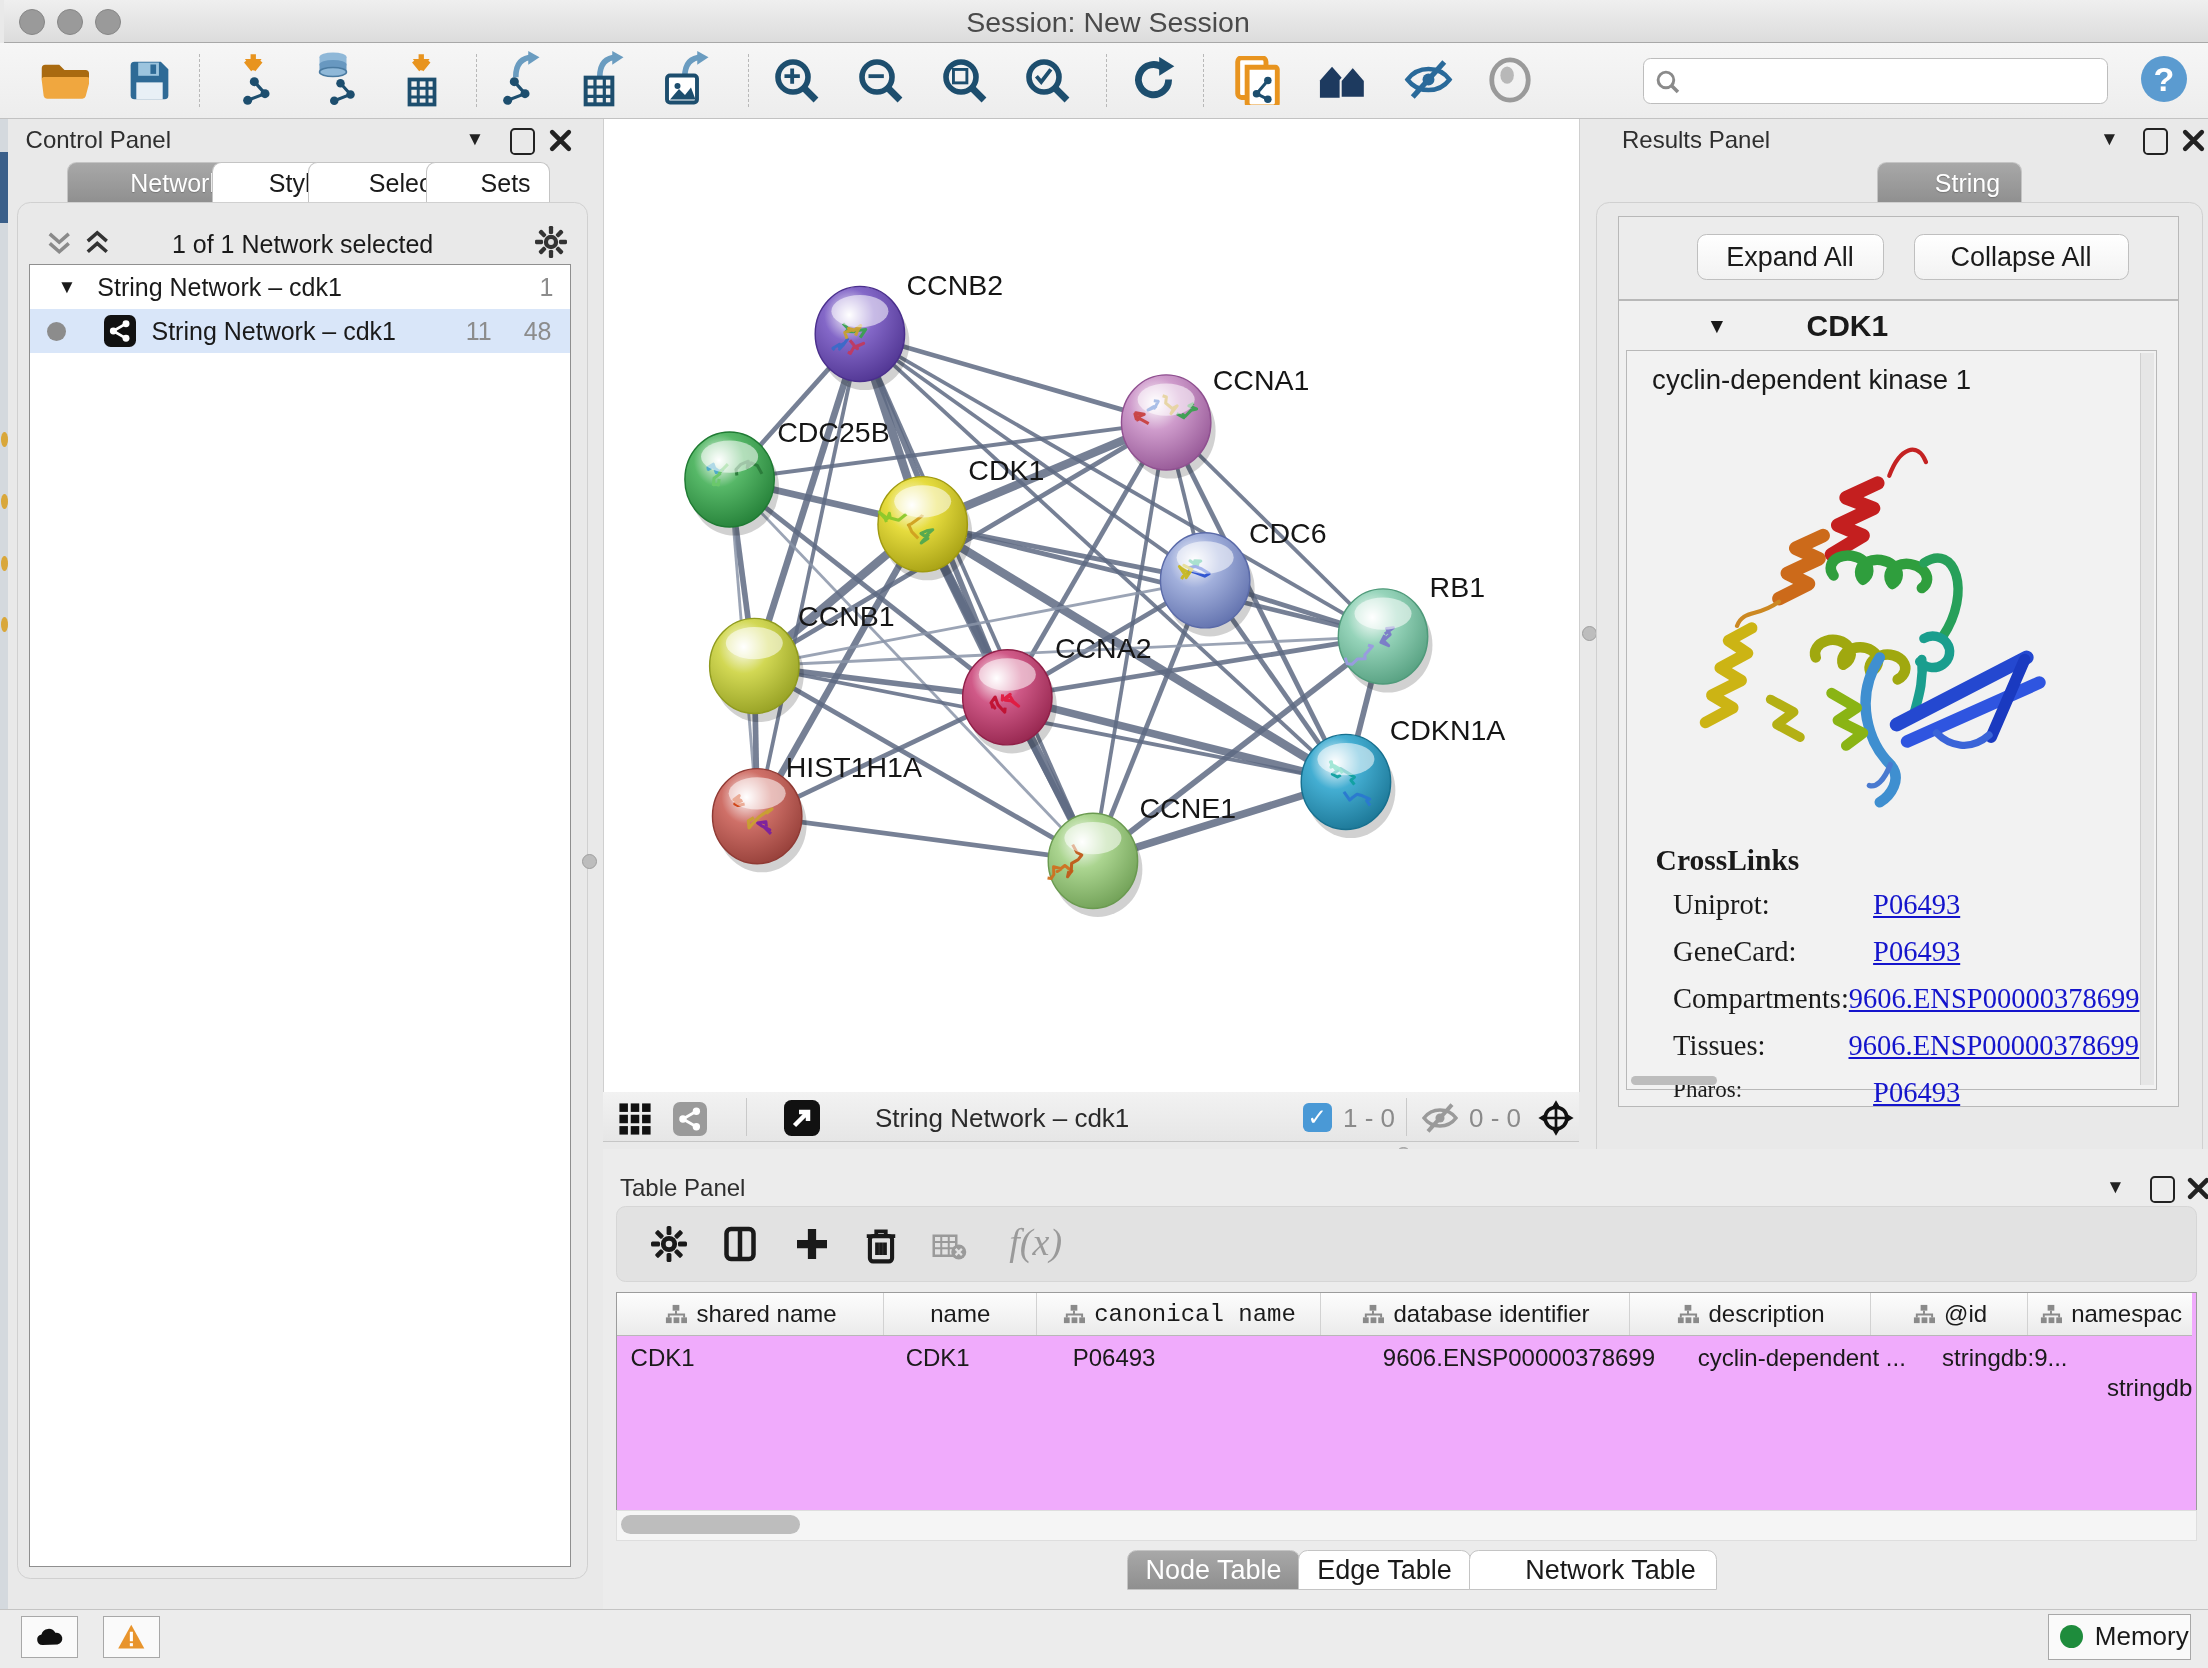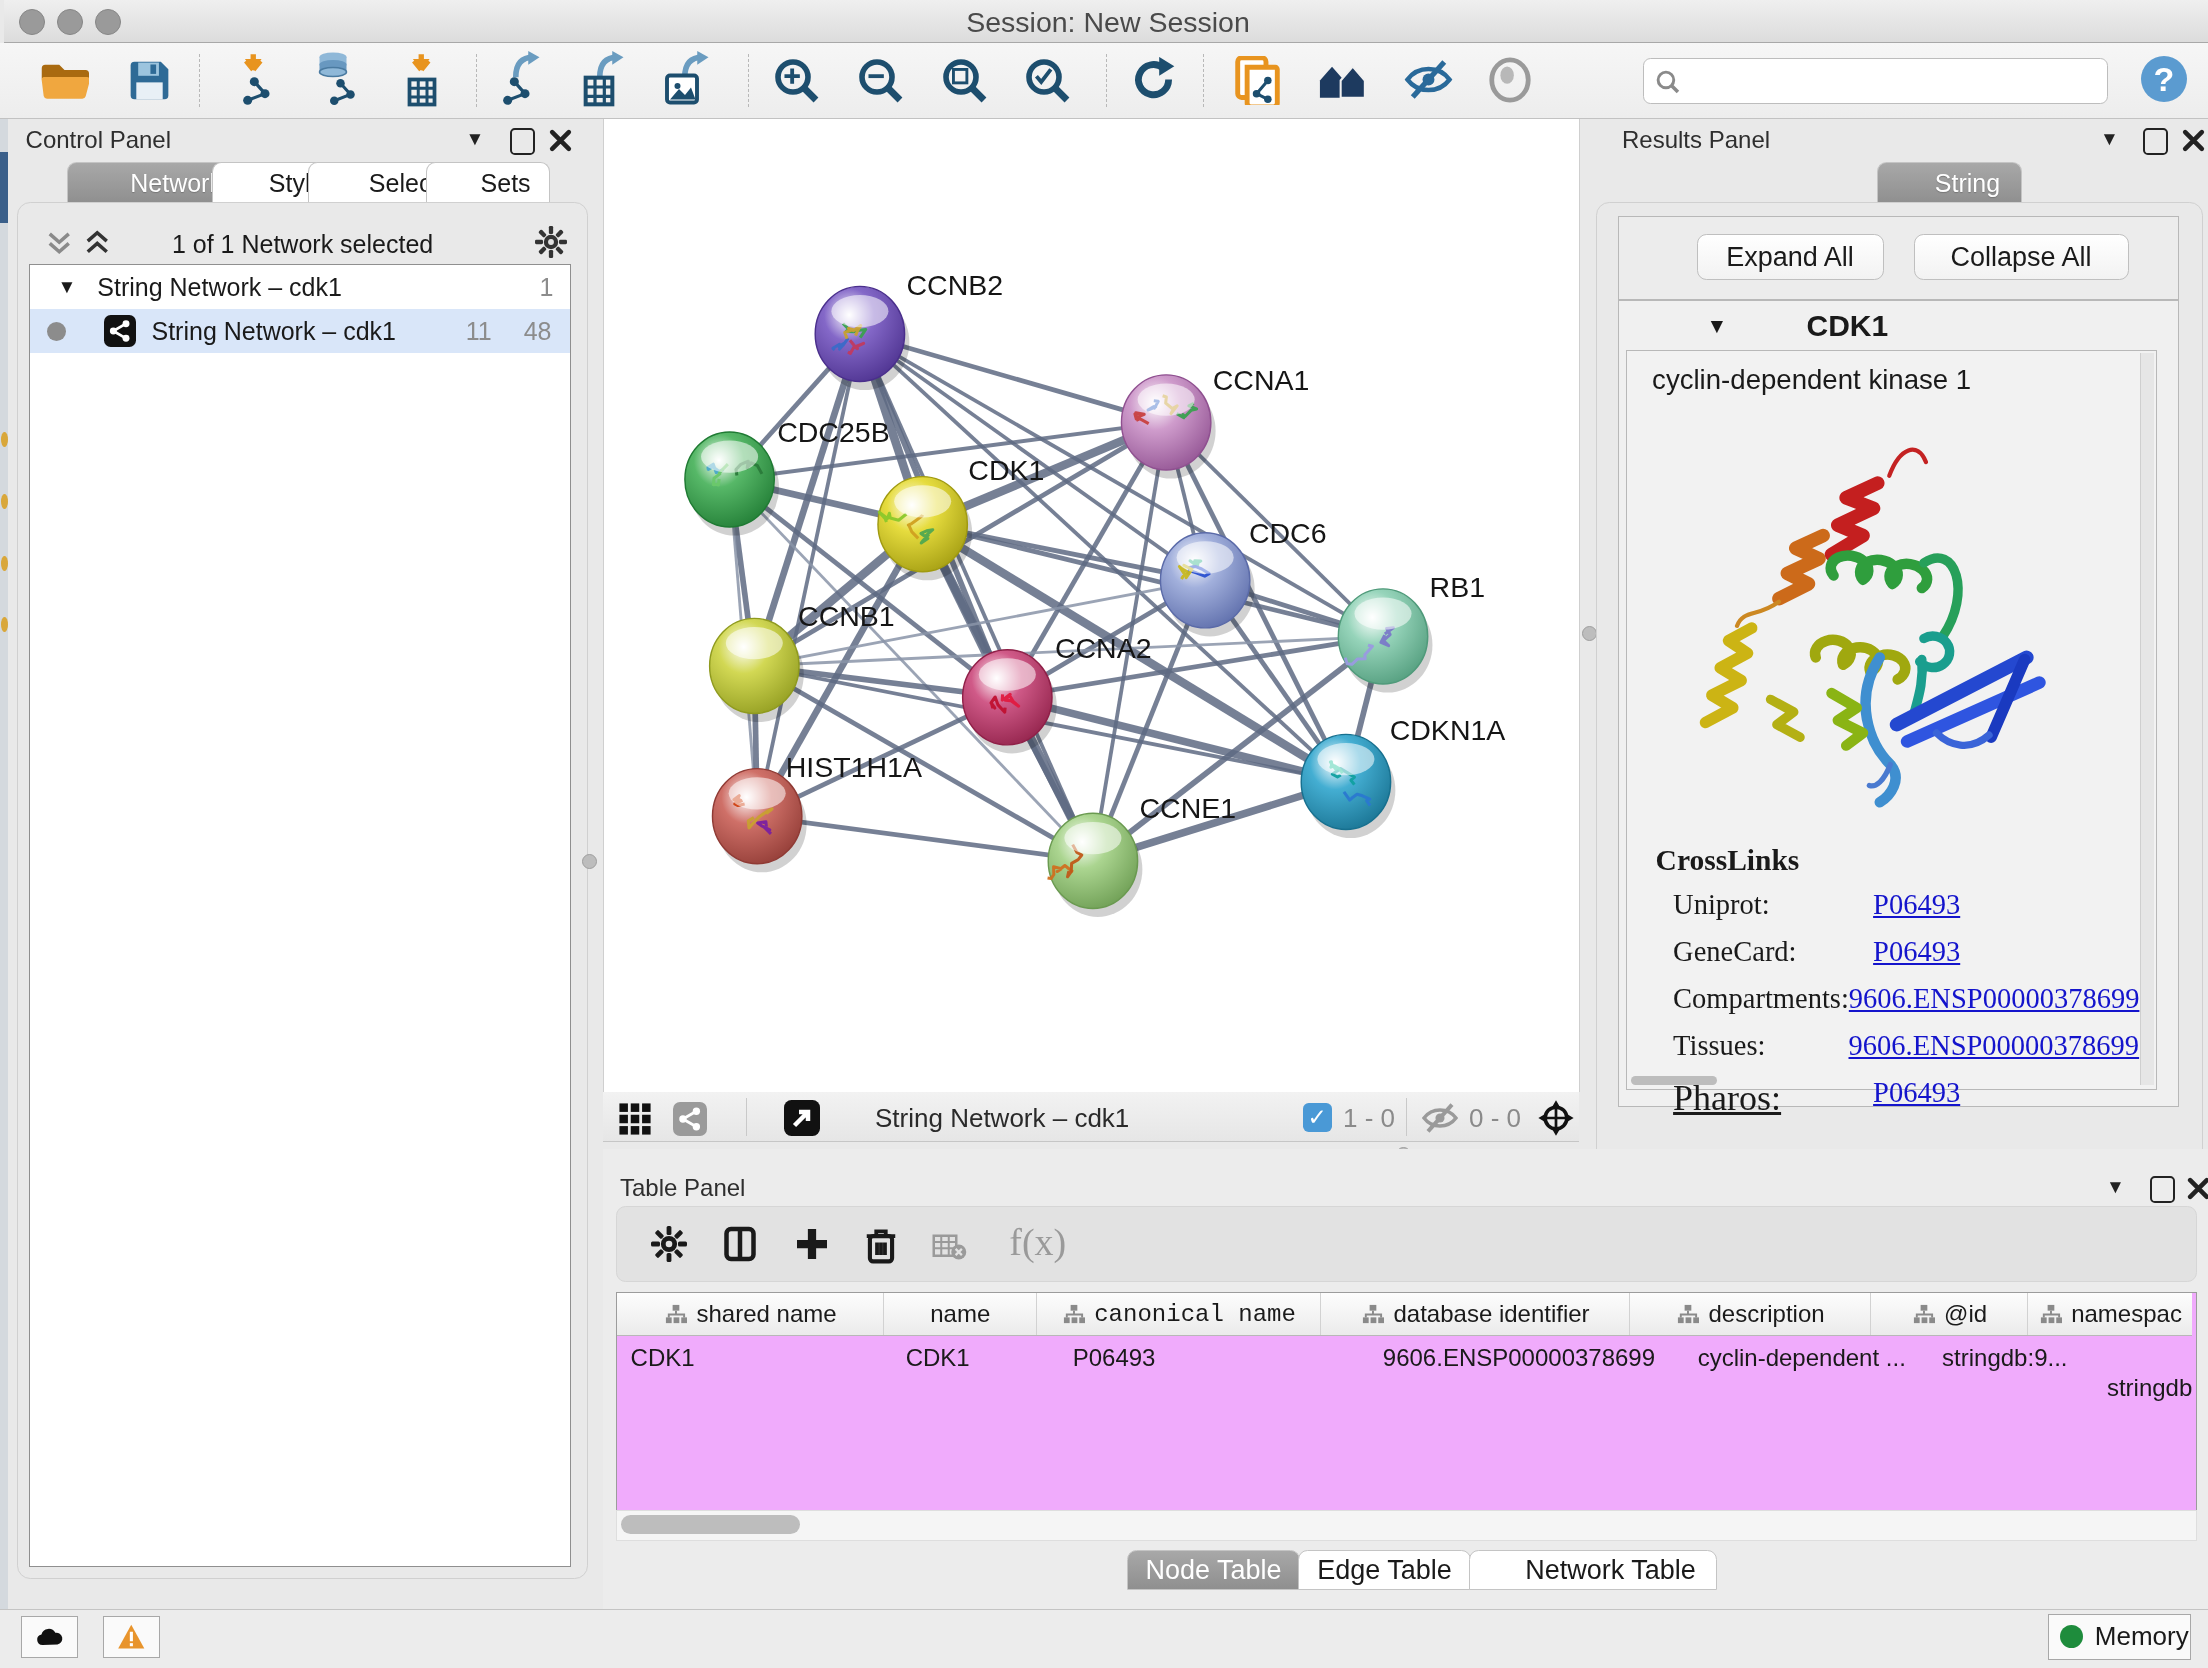--- a/index.html
+++ b/index.html
@@ -671,21 +671,21 @@
             </div>
             <div style="display:flex;margin-bottom:15px;">
               <span class="serif" style="width:200px;font-size:28.5px;">Compartments:</span>
               <span class="serif xlink" style="font-size:28.5px;">9606.ENSP00000378699</span>
             </div>
             <div style="display:flex;margin-bottom:15px;">
               <span class="serif" style="width:200px;font-size:28.5px;">Tissues:</span>
               <span class="serif xlink" style="font-size:28.5px;">9606.ENSP00000378699</span>
             </div>
             <div style="display:flex;">
-              <span class="serif" style="width:200px;font-size:36px;text-decoration:underline;">Pharos:</span>
+              <span class="serif" style="width:200px;font-size:23px;">Pharos:</span>
               <span class="serif xlink" style="font-size:28.5px;">P06493</span>
             </div>
           </div>
           <div class="abs" style="right:1.9px;top:1.9px;width:13.3px;height:732px;background:#e6e6e6;border-left:1px solid #cfcfcf;"></div>
           <div class="abs scroll-thumb" style="left:3.8px;bottom:3.8px;width:86px;height:9.5px;"></div>
         </div>
       </div>
     </div>
   </div>
 
@@ -706,21 +706,21 @@
         </svg>
       <svg class="abs" style="left:177px;top:19px;color:#1a1a1a;" width="36" height="36" viewBox="0 0 38 38">
           <use href="#sy-plus" width="38" height="38"></use>
         </svg>
       <svg class="abs" style="left:245px;top:17px;color:#1a1a1a;" width="38" height="40" viewBox="0 0 40 42">
           <use href="#sy-trash" width="40" height="42"></use>
         </svg>
       <svg class="abs" style="left:314px;top:25px;color:#9a9a9a;" width="38" height="30" viewBox="0 0 40 32">
           <use href="#sy-gridx" width="40" height="32"></use>
         </svg>
-      <span class="abs serif" style="left:392px;top:13.3px;font-size:38px;color:#9a9a9a;">f(x)</span>
+      <span class="abs serif" style="left:392px;top:13.3px;font-size:38px;font-style:italic;color:#9a9a9a;">f(x)</span>
     </div>
 
     <div id="tp-table" class="abs">
       <div class="abs" style="left:0;top:0;width:1575px;height:42px;background:linear-gradient(#fdfdfd,#ebebeb);border-bottom:1.9px solid #b8b8b8;display:flex;">
         <div class="th" style="width:266px;">
             <svg width="23" height="23" style="color:#8a8a8a;" viewBox="0 0 24 24">
               <use href="#sy-colicon" width="24" height="24"></use>
             </svg>
             <span>shared name</span>
           </div>

